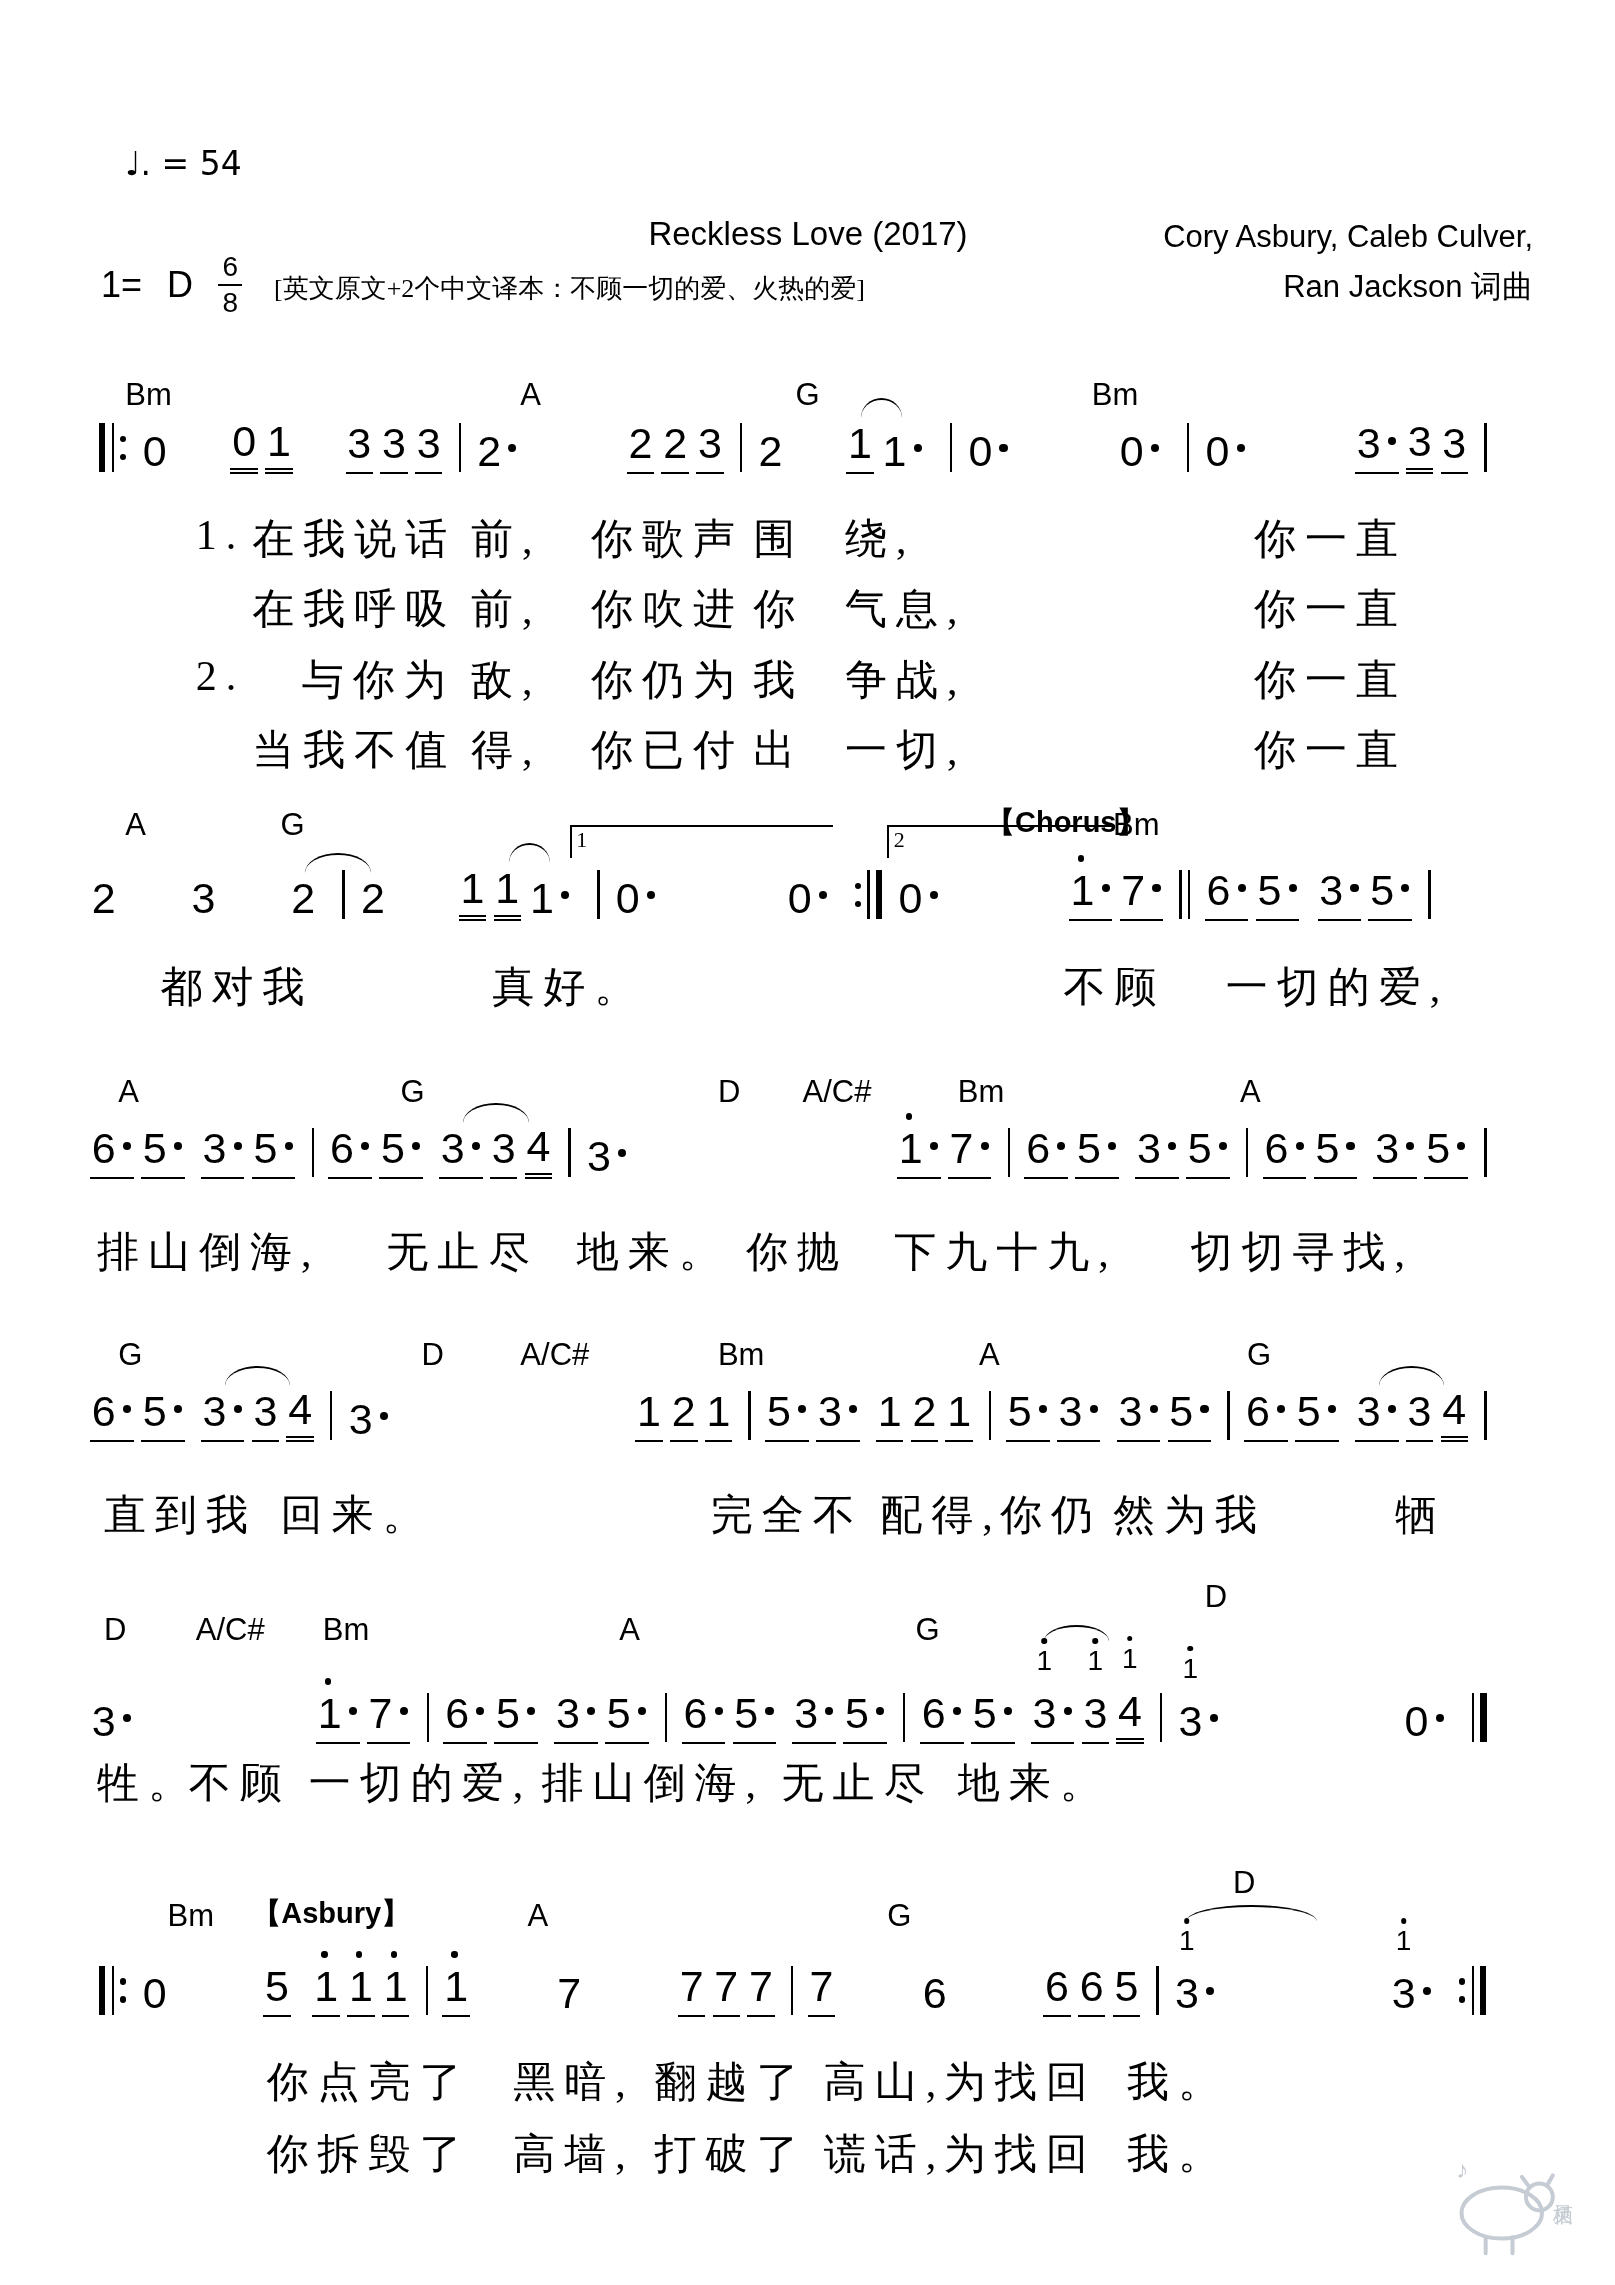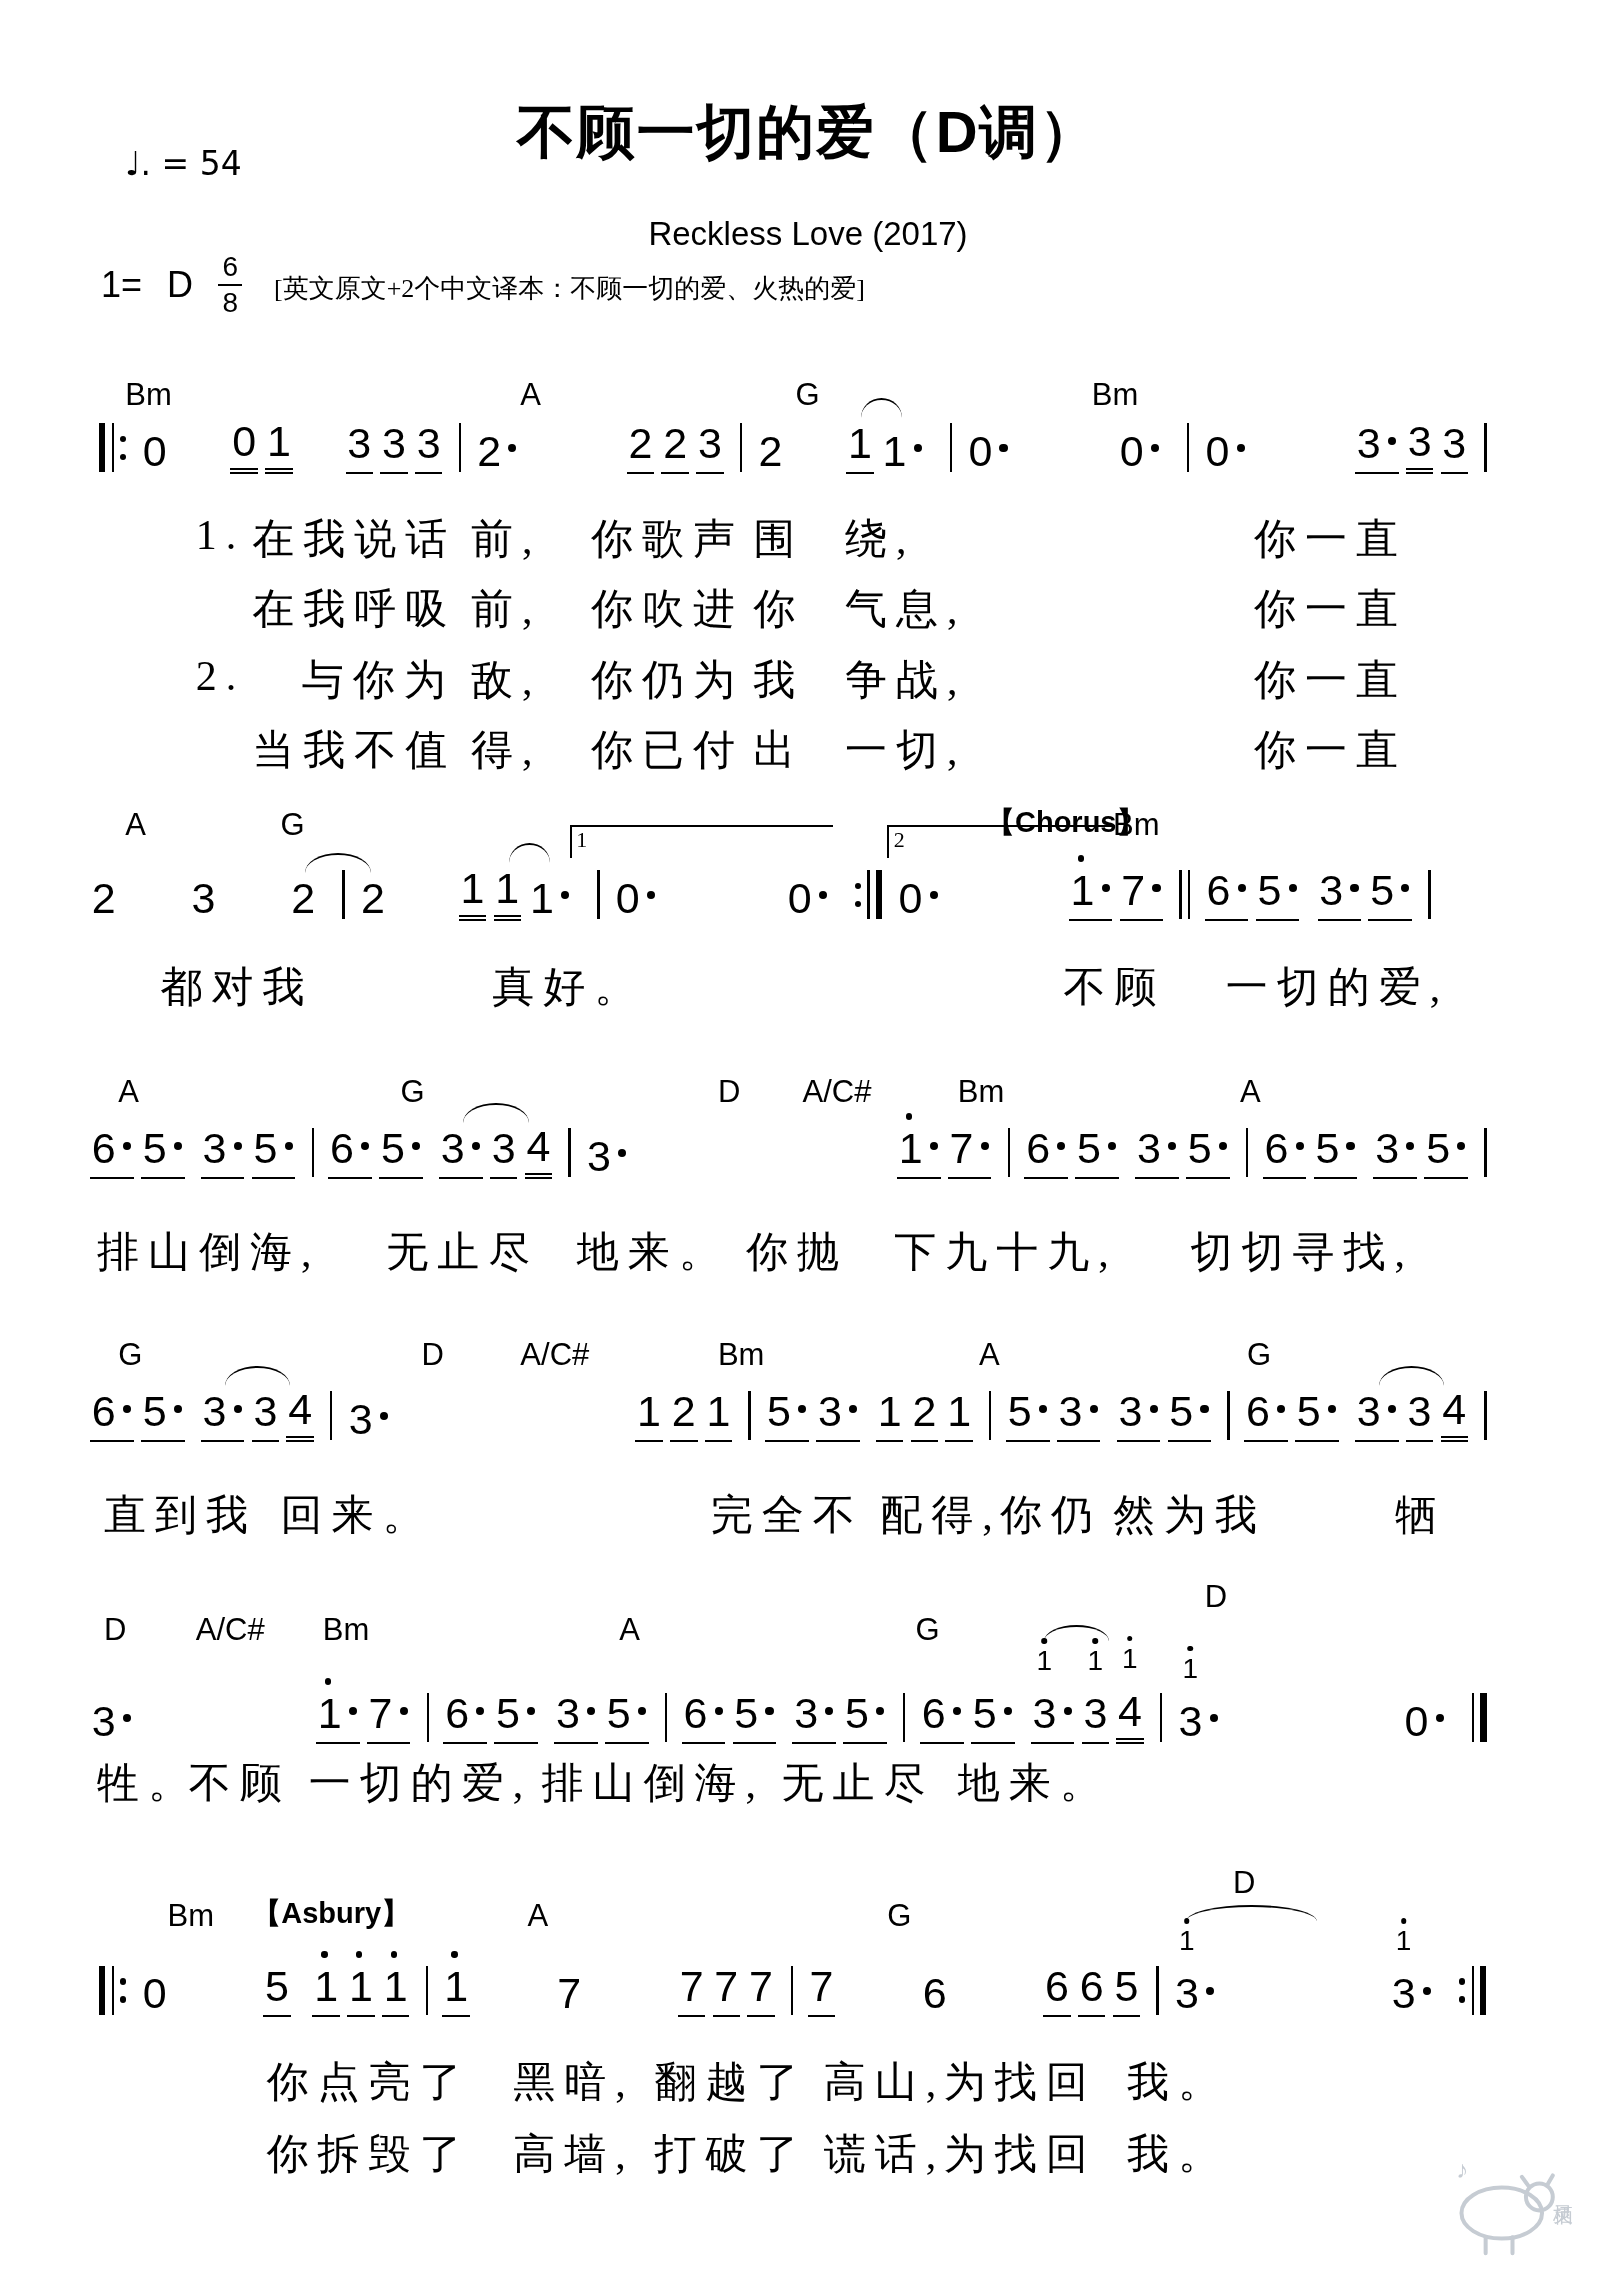--- a/index.html
+++ b/index.html
@@ -53,23 +53,26 @@
        font:400 42px "Liberation Serif","DejaVu Serif",serif;letter-spacing:9px;}
   
   .watermark{position:absolute;left:1440px;top:2137px;width:145px;height:136px;color:#c6ccd3;}
 </style>
 </head>
 <body>
 
 <div class="page">
 
   <div class="tempo">♩. = 54</div>
-  <h1 class="title">不顾一切的爱（D调）</h1>
   <div class="subtitle">Reckless Love (2017)</div>
 
+  <div class="credits">
+    <div>Cory Asbury, Caleb Culver,</div>
+    <div>Ran Jackson 词曲</div>
+  </div>
 
   <div class="keyrow">
     <span>1=</span>
     <span>D</span>
     <span class="frac">
       <b>6</b>
       <i></i>
       <b>8</b>
     </span>
   </div>

